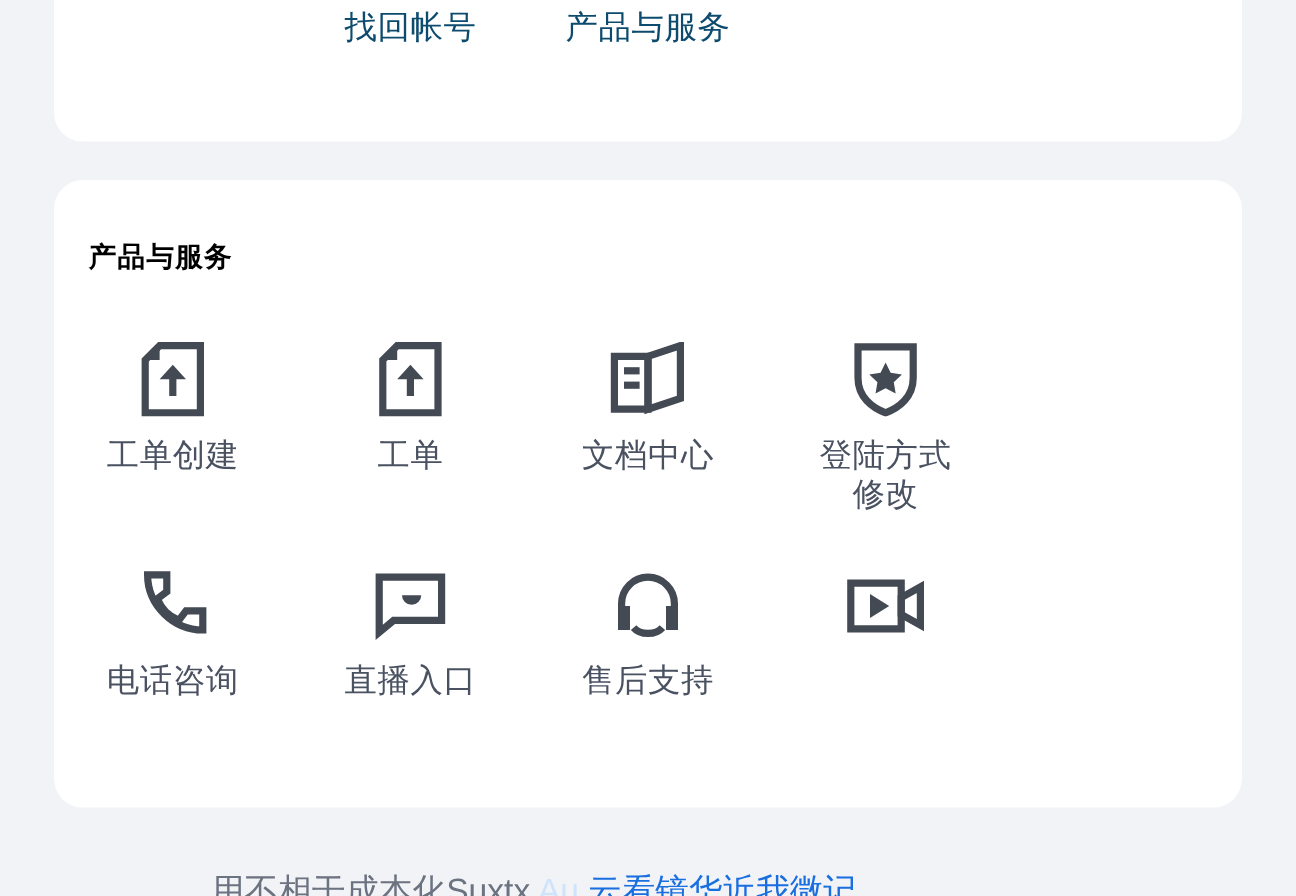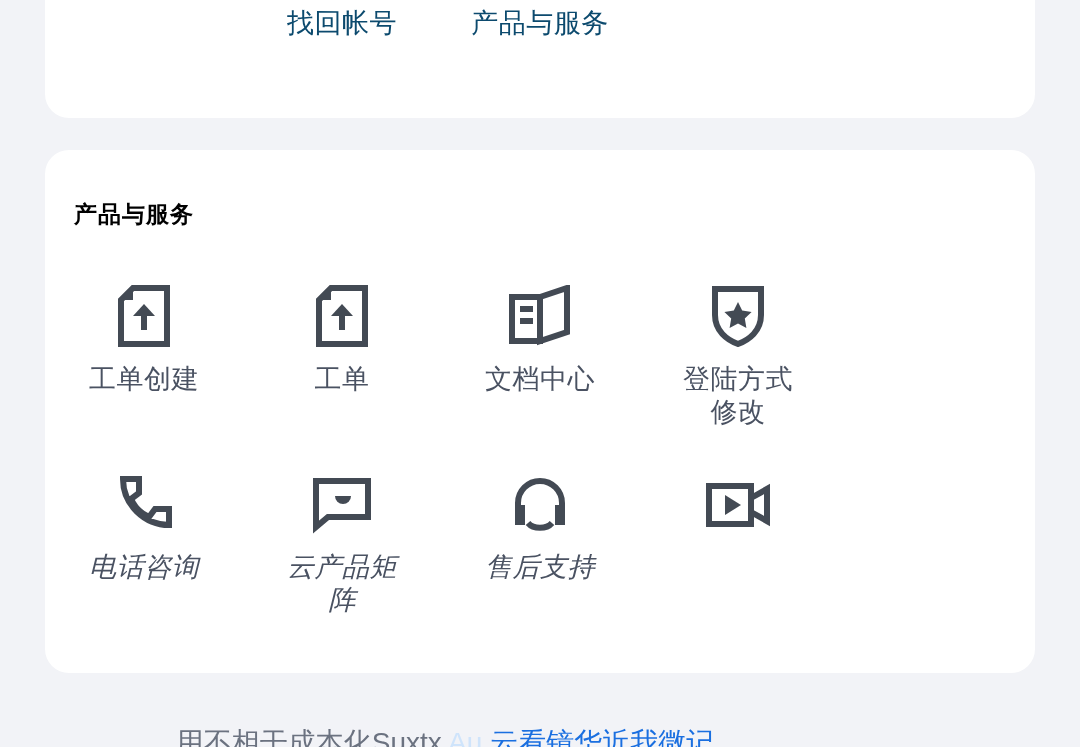--- a/index.html
+++ b/index.html
@@ -63,21 +63,21 @@
     line-height: 44px;
   }
 
   .grid-row {
     position: absolute;
     left: 45px;
     width: 990px;
     display: flex;
   }
   #row-1 { top: 285px; }
-  #row-2 { top: 473px; font-style: italic; }
+  #row-2 { top: 473px; }
 
   .tile {
     width: 198px;
     display: flex;
     flex-direction: column;
     align-items: center;
     cursor: pointer;
   }
   .tile-icon {
     height: 62px;
@@ -198,21 +198,21 @@
     <span class="tile-label">电话咨询</span>
   </div>
 
   <div class="tile">
     <span class="tile-icon">
       <svg width="62" height="62" viewBox="0 0 62 62" fill="none">
         <path d="M5 8 H57 V44 H17 L5 54 Z" stroke="#434a54" stroke-width="6" stroke-linejoin="miter" fill="none"></path>
         <path d="M24 23 H40 A8 8 0 0 1 24 23 Z" fill="#434a54"></path>
       </svg>
     </span>
-    <span class="tile-label">云产品矩阵</span>
+    <span class="tile-label">直播入口</span>
   </div>
 
   <div class="tile">
     <span class="tile-icon">
       <svg width="60" height="62" viewBox="0 0 60 62" fill="none">
         <path d="M8 38 V30 A22 22 0 0 1 52 30 V38" stroke="#434a54" stroke-width="6" fill="none"></path>
         <rect x="5" y="32" width="10" height="20" fill="#434a54"></rect>
         <rect x="45" y="32" width="10" height="20" fill="#434a54"></rect>
         <path d="M18 50 A14 10 0 0 0 42 50" stroke="#434a54" stroke-width="6" fill="none" stroke-linecap="butt"></path>
       </svg>

